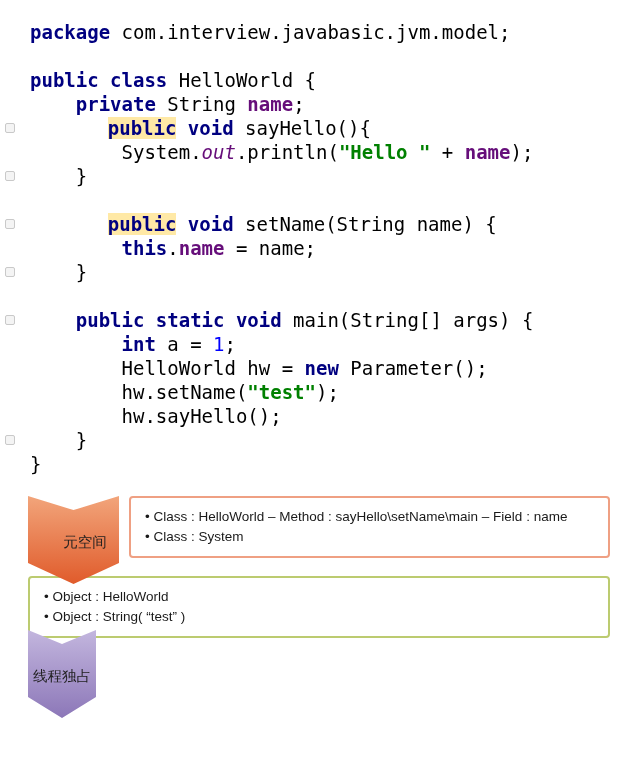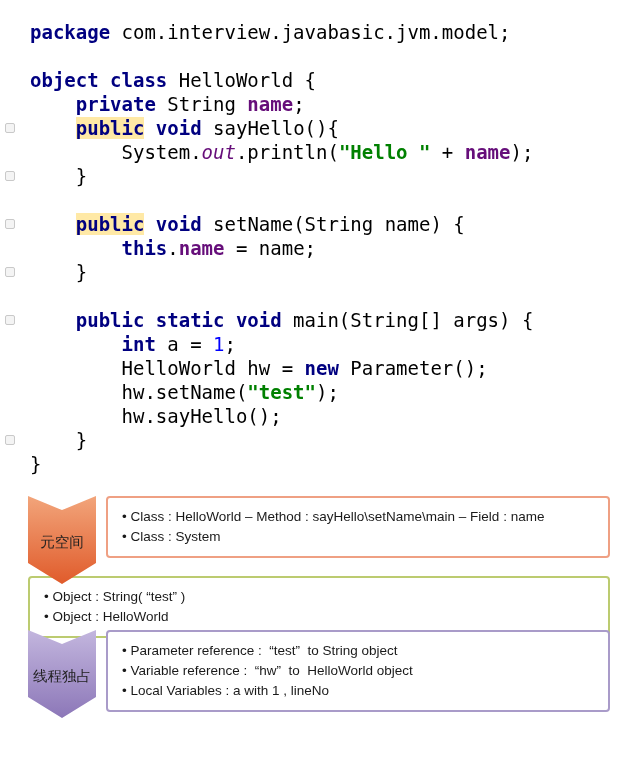--- a/index.html
+++ b/index.html
@@ -35,21 +35,21 @@
     position: absolute;
     left: -25px;
     top: 7px;
     width: 8px;
     height: 8px;
     border: 1.5px solid #c9c9c9;
     border-radius: 2px;
     background: #f4f4f4;
   }
   .tk-kw    { color: #000080; font-weight: bold; }
-  .tk-kwhl  { color: #000080; font-weight: bold; background: #ffe9a6; }
+  .tk-kwhl  { color: #000080; font-weight: bold; background: #ffe9a6; margin-left: 32px; }
   .tk-plain { color: #000000; }
   .tk-str   { color: #008000; font-weight: bold; }
   .tk-field { color: #660E7A; font-weight: bold; }
   .tk-sfield{ color: #660E7A; font-weight: normal; font-style: italic; }
   .tk-num   { color: #0000ff; }
 
   
   .diagram {
     margin: 20px 18px 0 28px;
     position: relative;
@@ -94,58 +94,53 @@
     content: "\2022  ";
   }
 </style>
 </head>
 <body>
 
 <div class="page">
   <div class="code-editor">
       <div class="code-line"><span class="tk-kw">package</span><span class="tk-plain"> com.interview.javabasic.jvm.model;</span></div>
       <div class="code-line">&nbsp;</div>
-      <div class="code-line"><span class="tk-kw">object class</span><span class="tk-plain"> HelloWorld {</span></div>
+      <div class="code-line"><span class="tk-kw">public class</span><span class="tk-plain"> HelloWorld {</span></div>
       <div class="code-line"><span class="tk-plain">    </span><span class="tk-kw">private</span><span class="tk-plain"> String </span><span class="tk-field">name</span><span class="tk-plain">;</span></div>
       <div class="code-line"><span class="fold-marker"></span><span class="tk-plain">    </span><span class="tk-kwhl">public</span><span class="tk-plain"> </span><span class="tk-kw">void</span><span class="tk-plain"> sayHello(){</span></div>
       <div class="code-line"><span class="tk-plain">        System.</span><span class="tk-sfield">out</span><span class="tk-plain">.println(</span><span class="tk-str">"Hello "</span><span class="tk-plain"> + </span><span class="tk-field">name</span><span class="tk-plain">);</span></div>
       <div class="code-line"><span class="fold-marker"></span><span class="tk-plain">    }</span></div>
       <div class="code-line">&nbsp;</div>
       <div class="code-line"><span class="fold-marker"></span><span class="tk-plain">    </span><span class="tk-kwhl">public</span><span class="tk-plain"> </span><span class="tk-kw">void</span><span class="tk-plain"> setName(String name) {</span></div>
       <div class="code-line"><span class="tk-plain">        </span><span class="tk-kw">this</span><span class="tk-plain">.</span><span class="tk-field">name</span><span class="tk-plain"> = name;</span></div>
       <div class="code-line"><span class="fold-marker"></span><span class="tk-plain">    }</span></div>
       <div class="code-line">&nbsp;</div>
       <div class="code-line"><span class="fold-marker"></span><span class="tk-plain">    </span><span class="tk-kw">public static void</span><span class="tk-plain"> main(String[] args) {</span></div>
       <div class="code-line"><span class="tk-plain">        </span><span class="tk-kw">int</span><span class="tk-plain"> a = </span><span class="tk-num">1</span><span class="tk-plain">;</span></div>
       <div class="code-line"><span class="tk-plain">        HelloWorld hw = </span><span class="tk-kw">new</span><span class="tk-plain"> Parameter();</span></div>
       <div class="code-line"><span class="tk-plain">        hw.setName(</span><span class="tk-str">"test"</span><span class="tk-plain">);</span></div>
       <div class="code-line"><span class="tk-plain">        hw.sayHello();</span></div>
       <div class="code-line"><span class="fold-marker"></span><span class="tk-plain">    }</span></div>
       <div class="code-line"><span class="tk-plain">}</span></div>
     </div>
   <div class="diagram">
       <div class="section-row">
-        <div class="chevron" style="background: linear-gradient(rgb(242, 165, 123), rgb(224, 91, 43));">
+        <div class="chevron" style="background: linear-gradient(rgb(242, 165, 123), rgb(224, 91, 43)); padding-left: 23px;">
           <div class="chevron-label">元空间</div>
         </div>
         <div class="info-box" style="border-color: rgb(239, 160, 131);">
           <div class="bullet">Class : HelloWorld – Method : sayHello\setName\main – Field : name</div>
           <div class="bullet">Class : System</div>
         </div>
       </div>
       <div class="section-row">
         <div class="info-box" style="border-color: rgb(188, 203, 112);">
+          <div class="bullet">Object : HelloWorld</div>
           <div class="bullet">Object : String( “test” )</div>
-          <div class="bullet">Object : HelloWorld</div>
         </div>
       </div>
       <div class="section-row">
         <div class="chevron" style="background: linear-gradient(rgb(195, 182, 222), rgb(140, 119, 184));">
           <div class="chevron-label">线程独占</div>
         </div>
-        <div class="info-box" style="border-color: rgb(169, 155, 201);">
-          <div class="bullet">Parameter reference :  “test”  to String object</div>
-          <div class="bullet">Variable reference :  “hw”  to  HelloWorld object</div>
-          <div class="bullet">Local Variables : a with 1 , lineNo</div>
-        </div>
       </div>
     </div>
 </div>
 
 </body></html>

